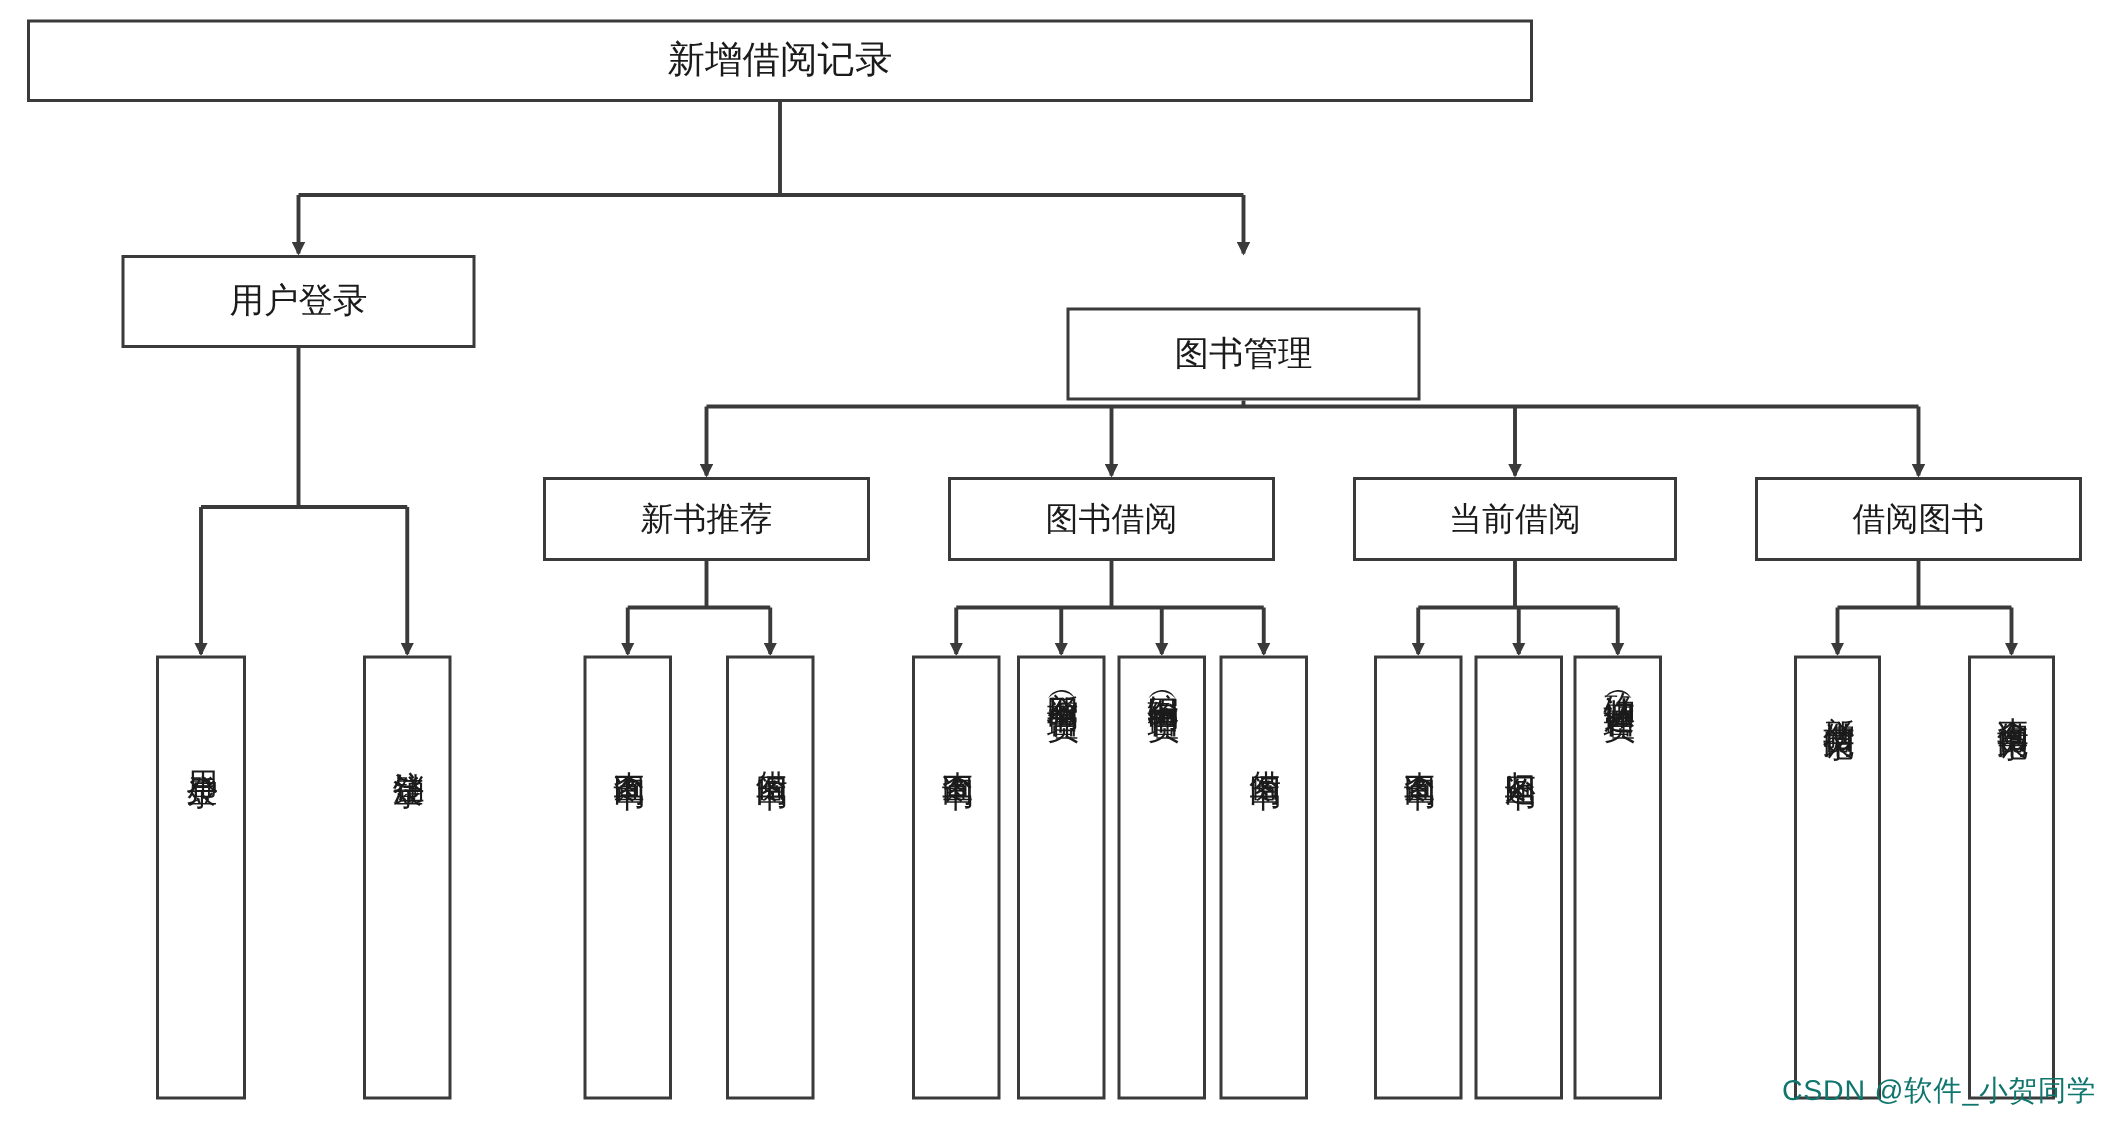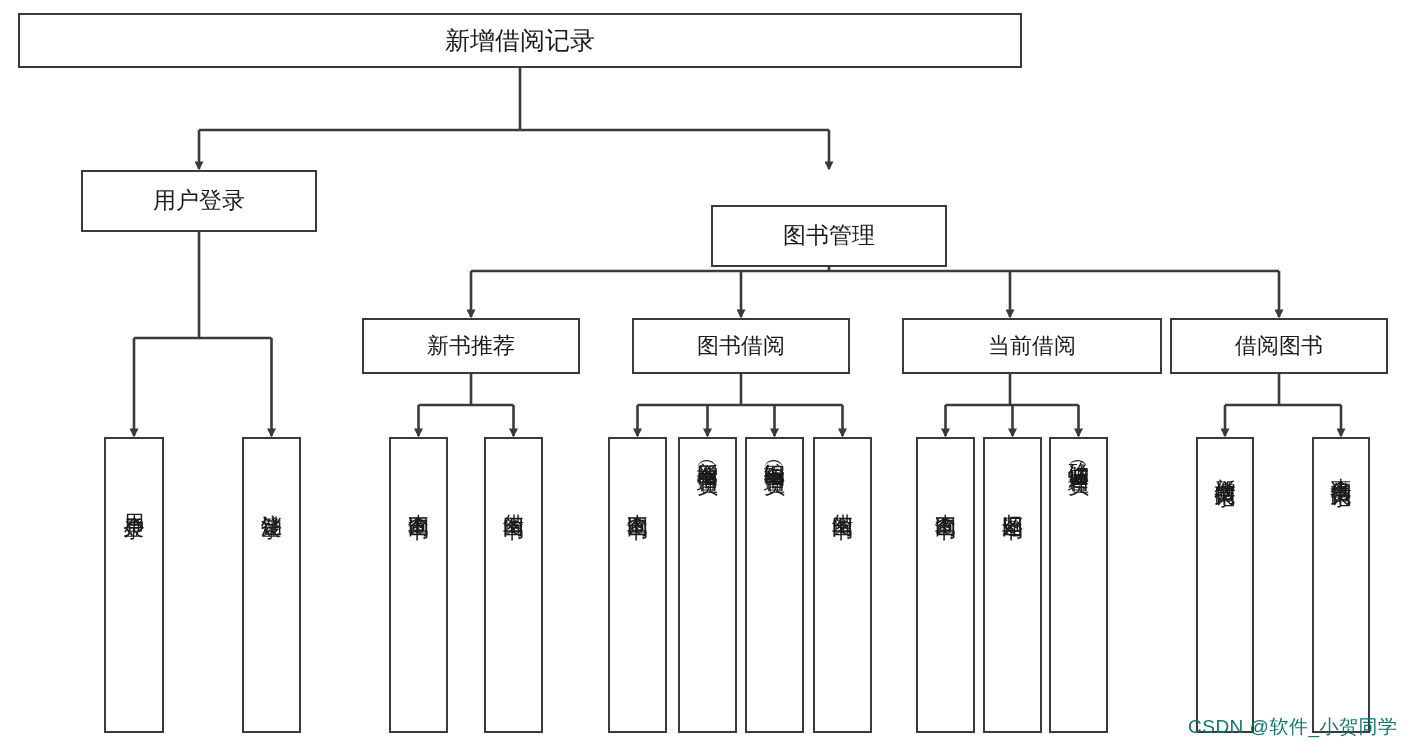--- a/index.html
+++ b/index.html
@@ -127,21 +127,21 @@
       </div>
       <div class="node horizontal lvl1" style="left: 711px; top: 170px; width: 236px; height: 62px; border-color: rgb(58, 58, 58); background: rgb(255, 255, 255); margin-top: 35px;">
         <span class="node-label">图书管理</span>
       </div>
       <div class="node horizontal lvl2" style="left: 362px; top: 318px; width: 218px; height: 56px; border-color: rgb(58, 58, 58); background: rgb(255, 255, 255);">
         <span class="node-label">新书推荐</span>
       </div>
       <div class="node horizontal lvl2" style="left: 632px; top: 318px; width: 218px; height: 56px; border-color: rgb(58, 58, 58); background: rgb(255, 255, 255);">
         <span class="node-label">图书借阅</span>
       </div>
-      <div class="node horizontal lvl2" style="left: 902px; top: 318px; width: 260px; height: 56px; border-color: rgb(58, 58, 58); background: rgb(255, 255, 255);">
+      <div class="node horizontal lvl2" style="left: 902px; top: 318px; width: 216px; height: 56px; border-color: rgb(58, 58, 58); background: rgb(255, 255, 255);">
         <span class="node-label">当前借阅</span>
       </div>
       <div class="node horizontal lvl2" style="left: 1170px; top: 318px; width: 218px; height: 56px; border-color: rgb(58, 58, 58); background: rgb(255, 255, 255);">
         <span class="node-label">借阅图书</span>
       </div>
       <div class="node vertical lvl3 pad-mid" style="left: 104px; top: 437px; width: 60px; height: 296px; border-color: rgb(58, 58, 58); background: rgb(255, 255, 255);">
         <span class="node-label">用户登录</span>
       </div>
       <div class="node vertical lvl3 pad-mid" style="left: 242px; top: 437px; width: 59px; height: 296px; border-color: rgb(58, 58, 58); background: rgb(255, 255, 255);">
         <span class="node-label">注销登录</span>

